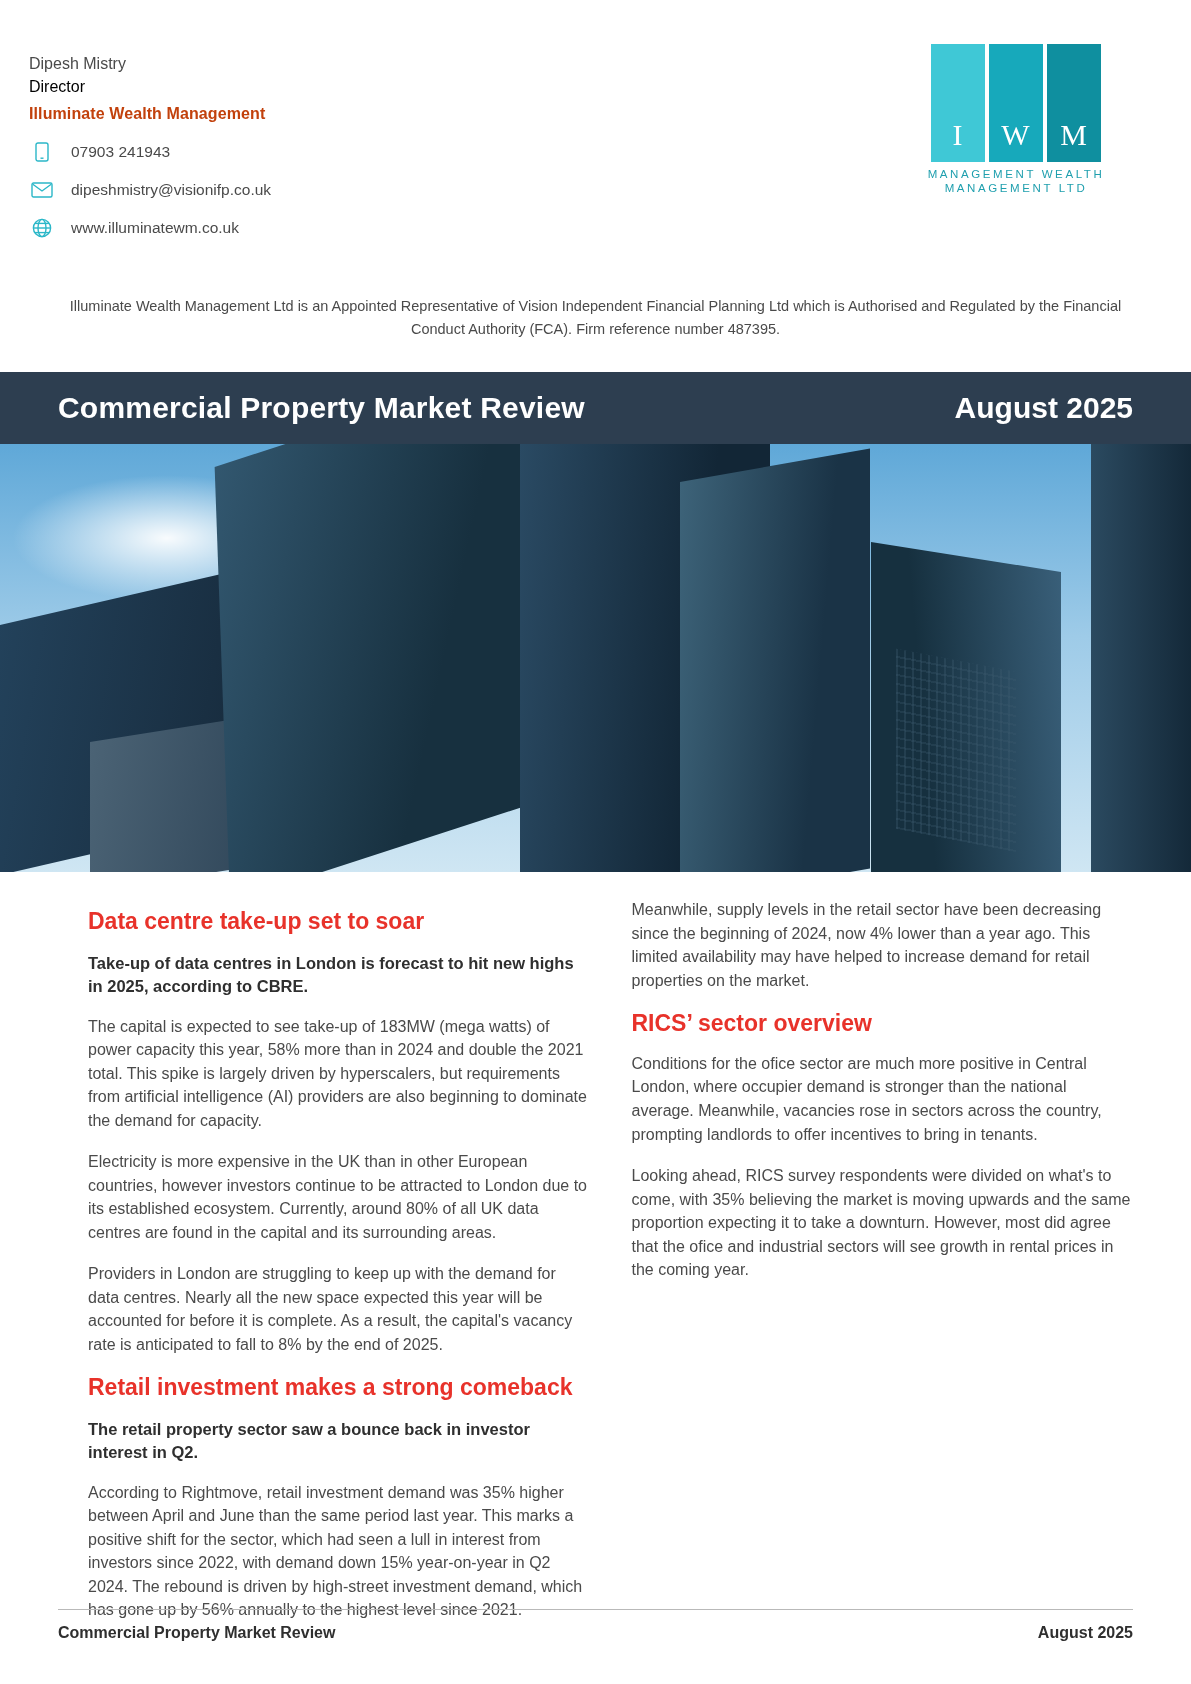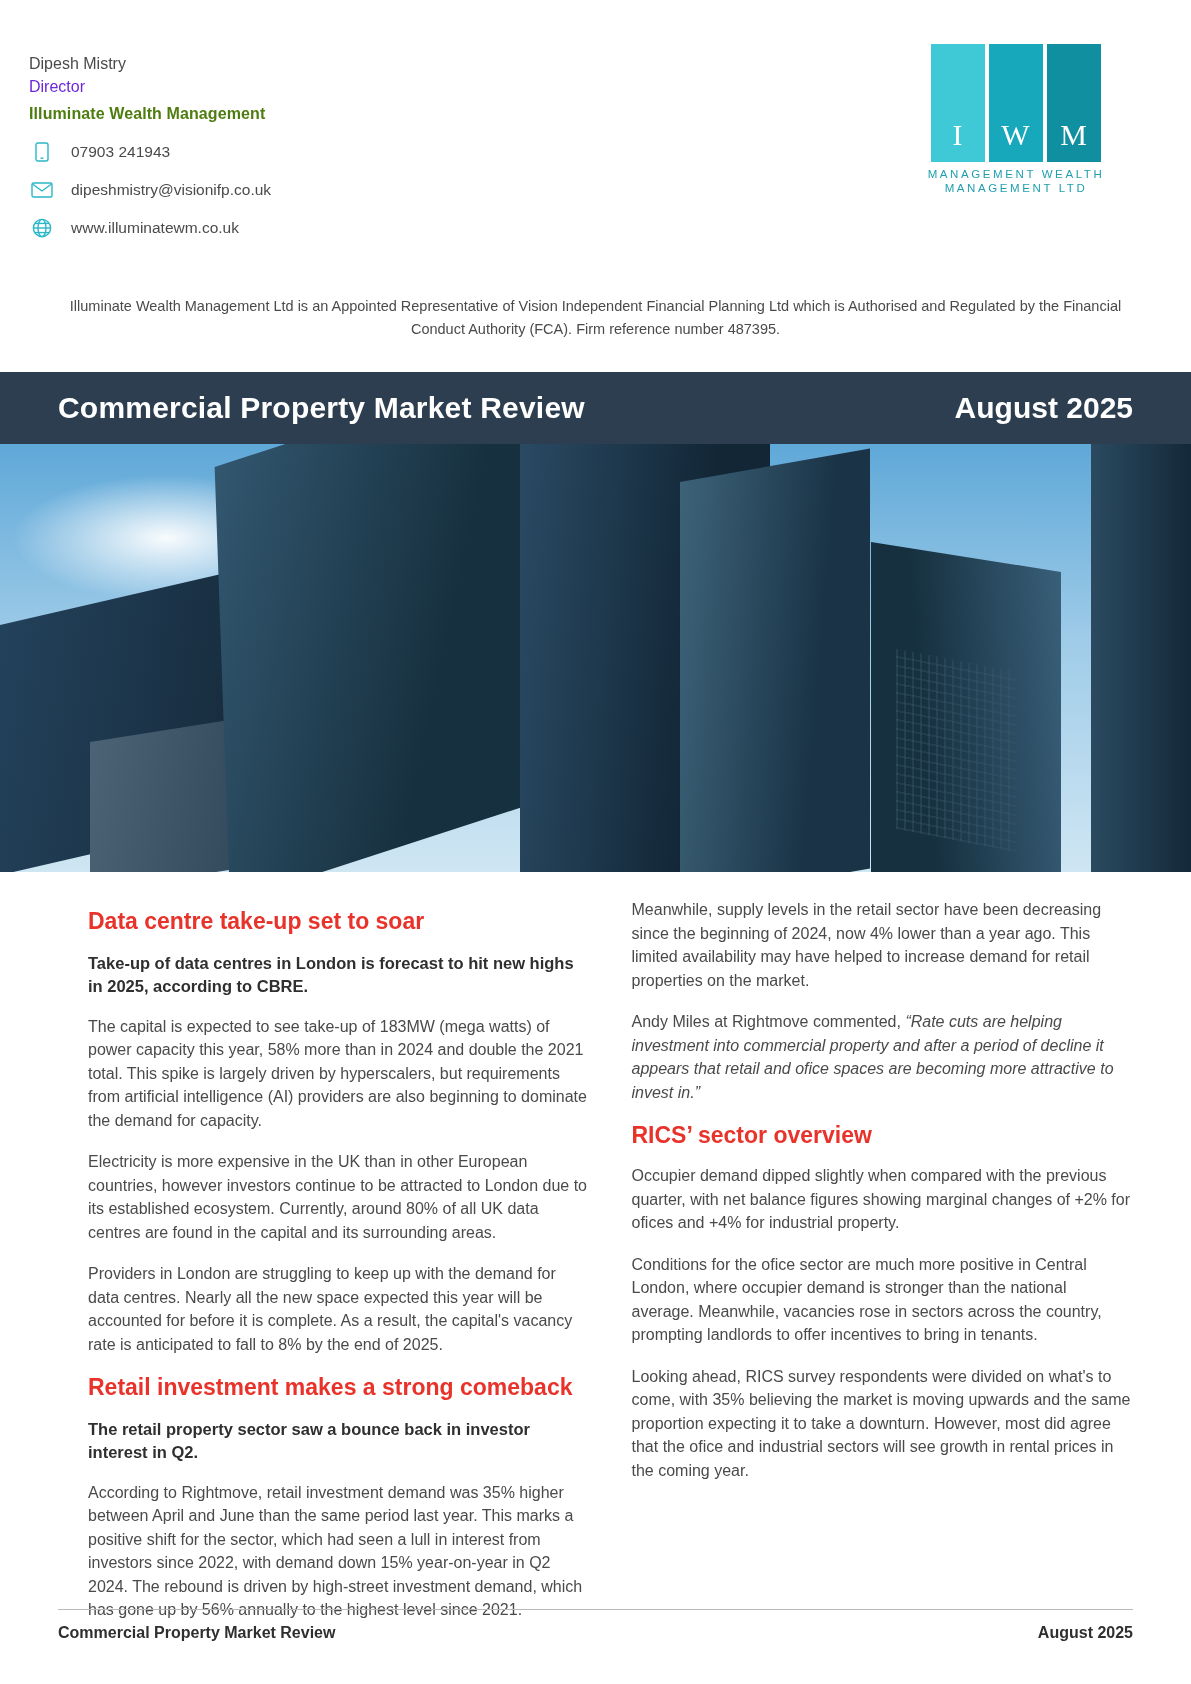--- a/index.html
+++ b/index.html
@@ -16,22 +16,22 @@
 
   
   .header {
     padding: 44px 60px 0 29px;
     display: flex;
     justify-content: space-between;
     align-items: flex-start;
   }
   .contact-block { padding-top: 8px; }
   .adviser-name { font-size: 16px; color: #4a4a4a; line-height: 1.45; }
-  .adviser-role { font-size: 16px; color: #6d28d9; line-height: 1.45; }
-  .firm-name { font-size: 16px; font-weight: bold; color: #4d7c0f; margin-top: 7px; letter-spacing: .1px; }
+  .adviser-role { font-size: 16px; color: #000000; line-height: 1.45; }
+  .firm-name { font-size: 16px; font-weight: bold; color: #c2410c; margin-top: 7px; letter-spacing: .1px; }
   .contact-rows { margin-top: 18px; }
   .contact-row { display: flex; align-items: center; margin-bottom: 16px; }
   .contact-icon {
     width: 26px; height: 22px; margin-right: 16px;
     display: flex; align-items: center; justify-content: center;
     color: #2bb7c8;
   }
   .contact-text { font-size: 15.5px; color: #4a4a4a; }
 
   
@@ -276,26 +276,22 @@
     <h2 class="section-head">Retail investment makes a strong comeback</h2>
     <p class="lede">The retail property sector saw a bounce back in investor interest in Q2.</p>
     <p class="body">According to Rightmove, retail investment demand was 35% higher between April and June than the same period last year. This marks a positive shift for the sector, which had seen a lull in interest from investors since 2022, with demand down 15% year-on-year in Q2 2024. The rebound is driven by high-street investment demand, which has gone up by 56% annually to the highest level since 2021.</p>
 
   </div>
 
   <div class="col">
 
     <p class="body">Meanwhile, supply levels in the retail sector have been decreasing since the beginning of 2024, now 4% lower than a year ago. This limited availability may have helped to increase demand for retail properties on the market.</p>
 
-    <p class="body">
-      <span>Andy Miles at Rightmove commented, </span><span class="quote">“Rate cuts are helping investment into commercial property and after a period of decline it appears that retail and ofice spaces are becoming more attractive to invest in.”</span>
-    </p>
 
     <h2 class="section-head">RICS’ sector overview</h2>
-    <p class="body">Occupier demand dipped slightly when compared with the previous quarter, with net balance figures showing marginal changes of +2% for ofices and +4% for industrial property.</p>
     <p class="body">Conditions for the ofice sector are much more positive in Central London, where occupier demand is stronger than the national average. Meanwhile, vacancies rose in sectors across the country, prompting landlords to offer incentives to bring in tenants.</p>
     <p class="body">Looking ahead, RICS survey respondents were divided on what's to come, with 35% believing the market is moving upwards and the same proportion expecting it to take a downturn. However, most did agree that the ofice and industrial sectors will see growth in rental prices in the coming year.</p>
 
   </div>
 
 </div>
 
 <div class="footer">
   <div>Commercial Property Market Review</div>
   <div>August 2025</div>

